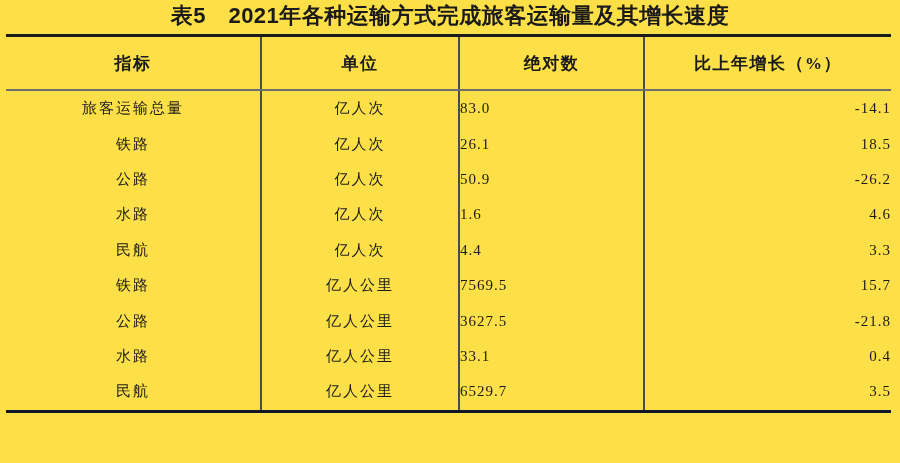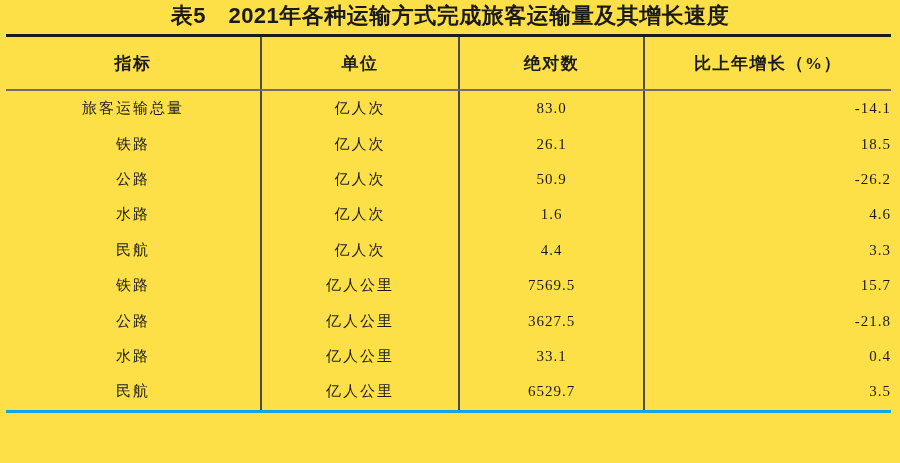--- a/index.html
+++ b/index.html
@@ -21,21 +21,21 @@
     font-size: 22px;
     letter-spacing: 0.5px;
     white-space: pre;
   }
   table.stat {
     border-collapse: collapse;
     table-layout: fixed;
     width: 885px;
     margin: 0 0 0 6px;
     border-top: 3px solid #1b1b1b;
-    border-bottom: 3px solid #0ea5e9;
+    border-bottom: 3px solid #0f172a;
   }
   table.stat col.c1 { width: 255px; }
   table.stat col.c2 { width: 198px; }
   table.stat col.c3 { width: 185px; }
   table.stat col.c4 { width: 247px; }
   table.stat th {
     height: 52px;
     font-size: 17px;
     font-weight: bold;
     letter-spacing: 1.5px;
@@ -48,21 +48,21 @@
     height: 35.4px;
     font-size: 15px;
     vertical-align: middle;
     padding: 0;
   }
   table.stat th:nth-child(-n+3),
   table.stat td:nth-child(-n+3) {
     border-right: 2px solid #4b4b4b;
   }
   td.c1, td.c2 { text-align: center; letter-spacing: 2px; }
-  td.c3 { text-align: center; padding-right: 54px; letter-spacing: 1px; font-family: "Liberation Serif", "DejaVu Serif", serif; }
+  td.c3 { text-align: left; padding-right: 54px; letter-spacing: 1px; font-family: "Liberation Serif", "DejaVu Serif", serif; }
   td.c4 { text-align: right; padding-right: 112px; letter-spacing: 1px; font-family: "Liberation Serif", "DejaVu Serif", serif; }
 </style>
 </head>
 <body>
 
 <div class="page">
   <div class="title">表5　2021年各种运输方式完成旅客运输量及其增长速度</div>
 
   <table class="stat">
     <colgroup>

